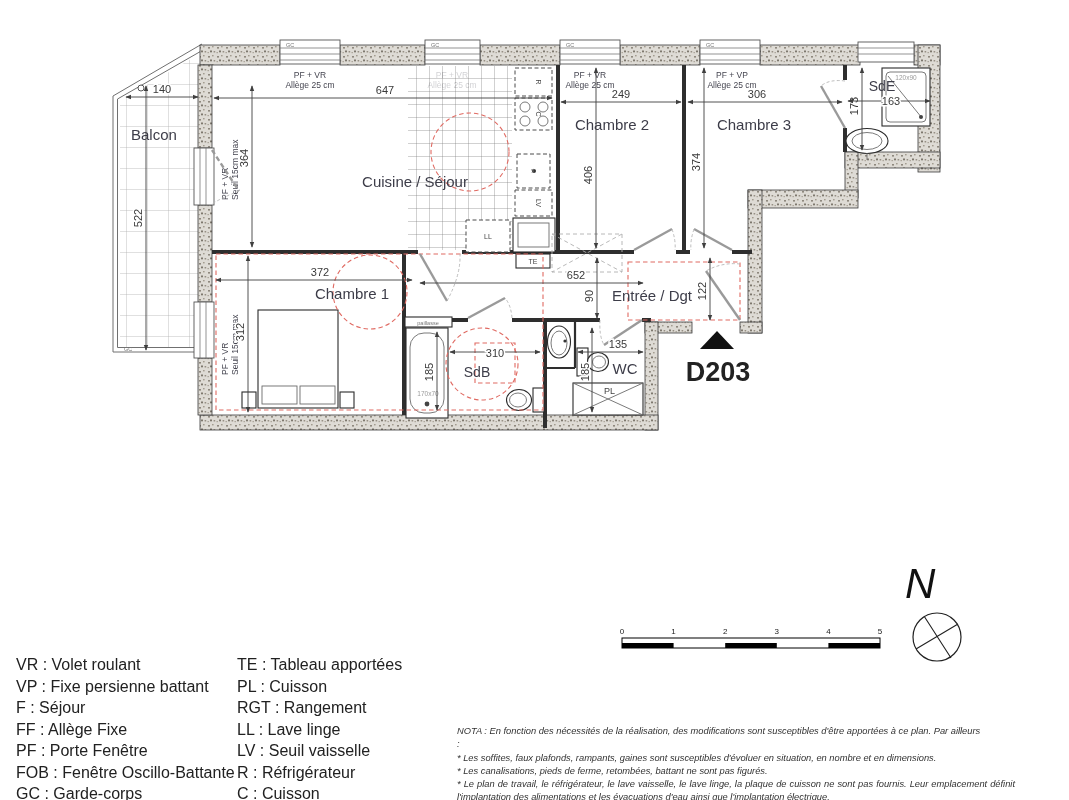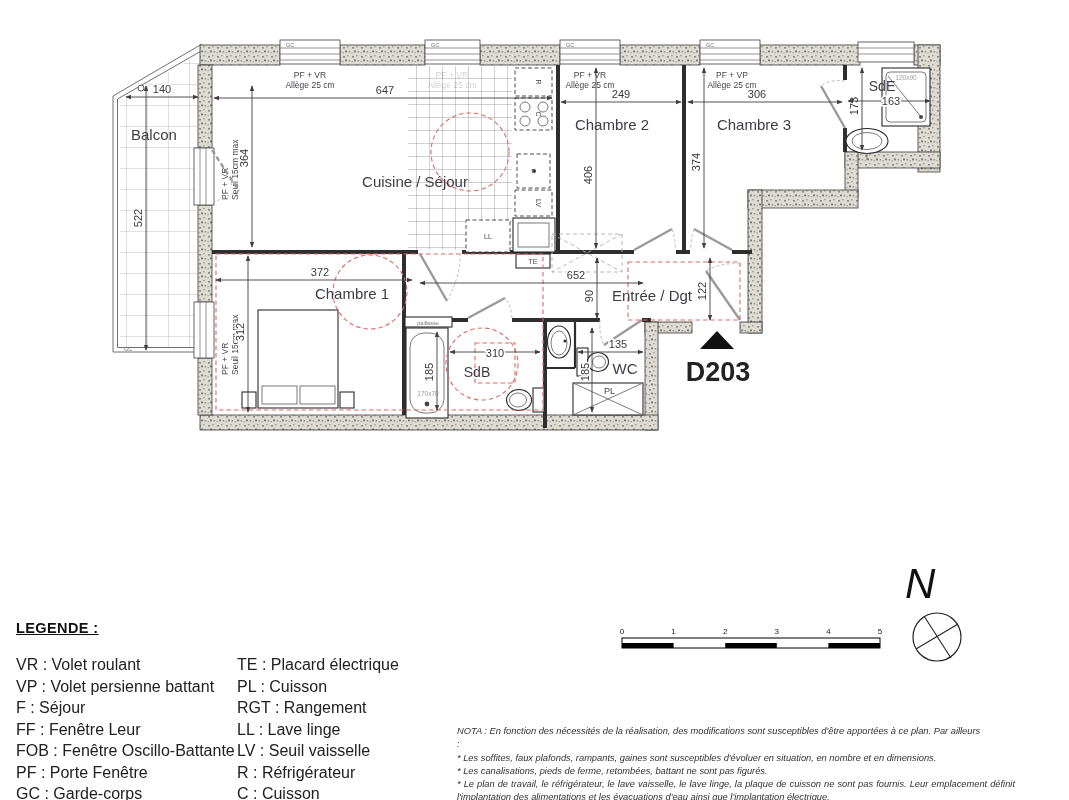--- a/index.html
+++ b/index.html
@@ -363,33 +363,32 @@
 
   <g>
     <text x="905" y="598" style="font-size:42px;font-style:italic;fill:#111">N</text>
     <circle cx="937" cy="637" r="24" fill="none" stroke="#222" stroke-width="1.2"></circle>
     <path d="M916,649 L958,624 M924,616 L951,658" stroke="#222" stroke-width="1.1" fill="none"></path>
   </g>
 </svg>
 
   
   <div class="legend">
-    <div class="legend-title">LEGENDE :</div>
     <div class="lg-col1">
       <div class="lg-item">VR : Volet roulant</div>
-      <div class="lg-item">VP : Volet persienne battant</div>
+      <div class="lg-item">VP : Fixe persienne battant</div>
       <div class="lg-item">F : Séjour</div>
-      <div class="lg-item">FF : Fenêtre Leur</div>
+      <div class="lg-item">FF : Allège Fixe</div>
+      <div class="lg-item">PF : Porte Fenêtre</div>
       <div class="lg-item">FOB : Fenêtre Oscillo-Battante</div>
-      <div class="lg-item">PF : Porte Fenêtre</div>
       <div class="lg-item">GC : Garde-corps</div>
 
     </div>
     <div class="lg-col2">
-      <div class="lg-item">TE : Placard électrique</div>
+      <div class="lg-item">TE : Tableau apportées</div>
       <div class="lg-item">PL : Cuisson</div>
       <div class="lg-item">RGT : Rangement</div>
       <div class="lg-item">LL : Lave linge</div>
       <div class="lg-item">LV : Seuil vaisselle</div>
       <div class="lg-item">R : Réfrigérateur</div>
       <div class="lg-item">C : Cuisson</div>
 
     </div>
   </div>
 

